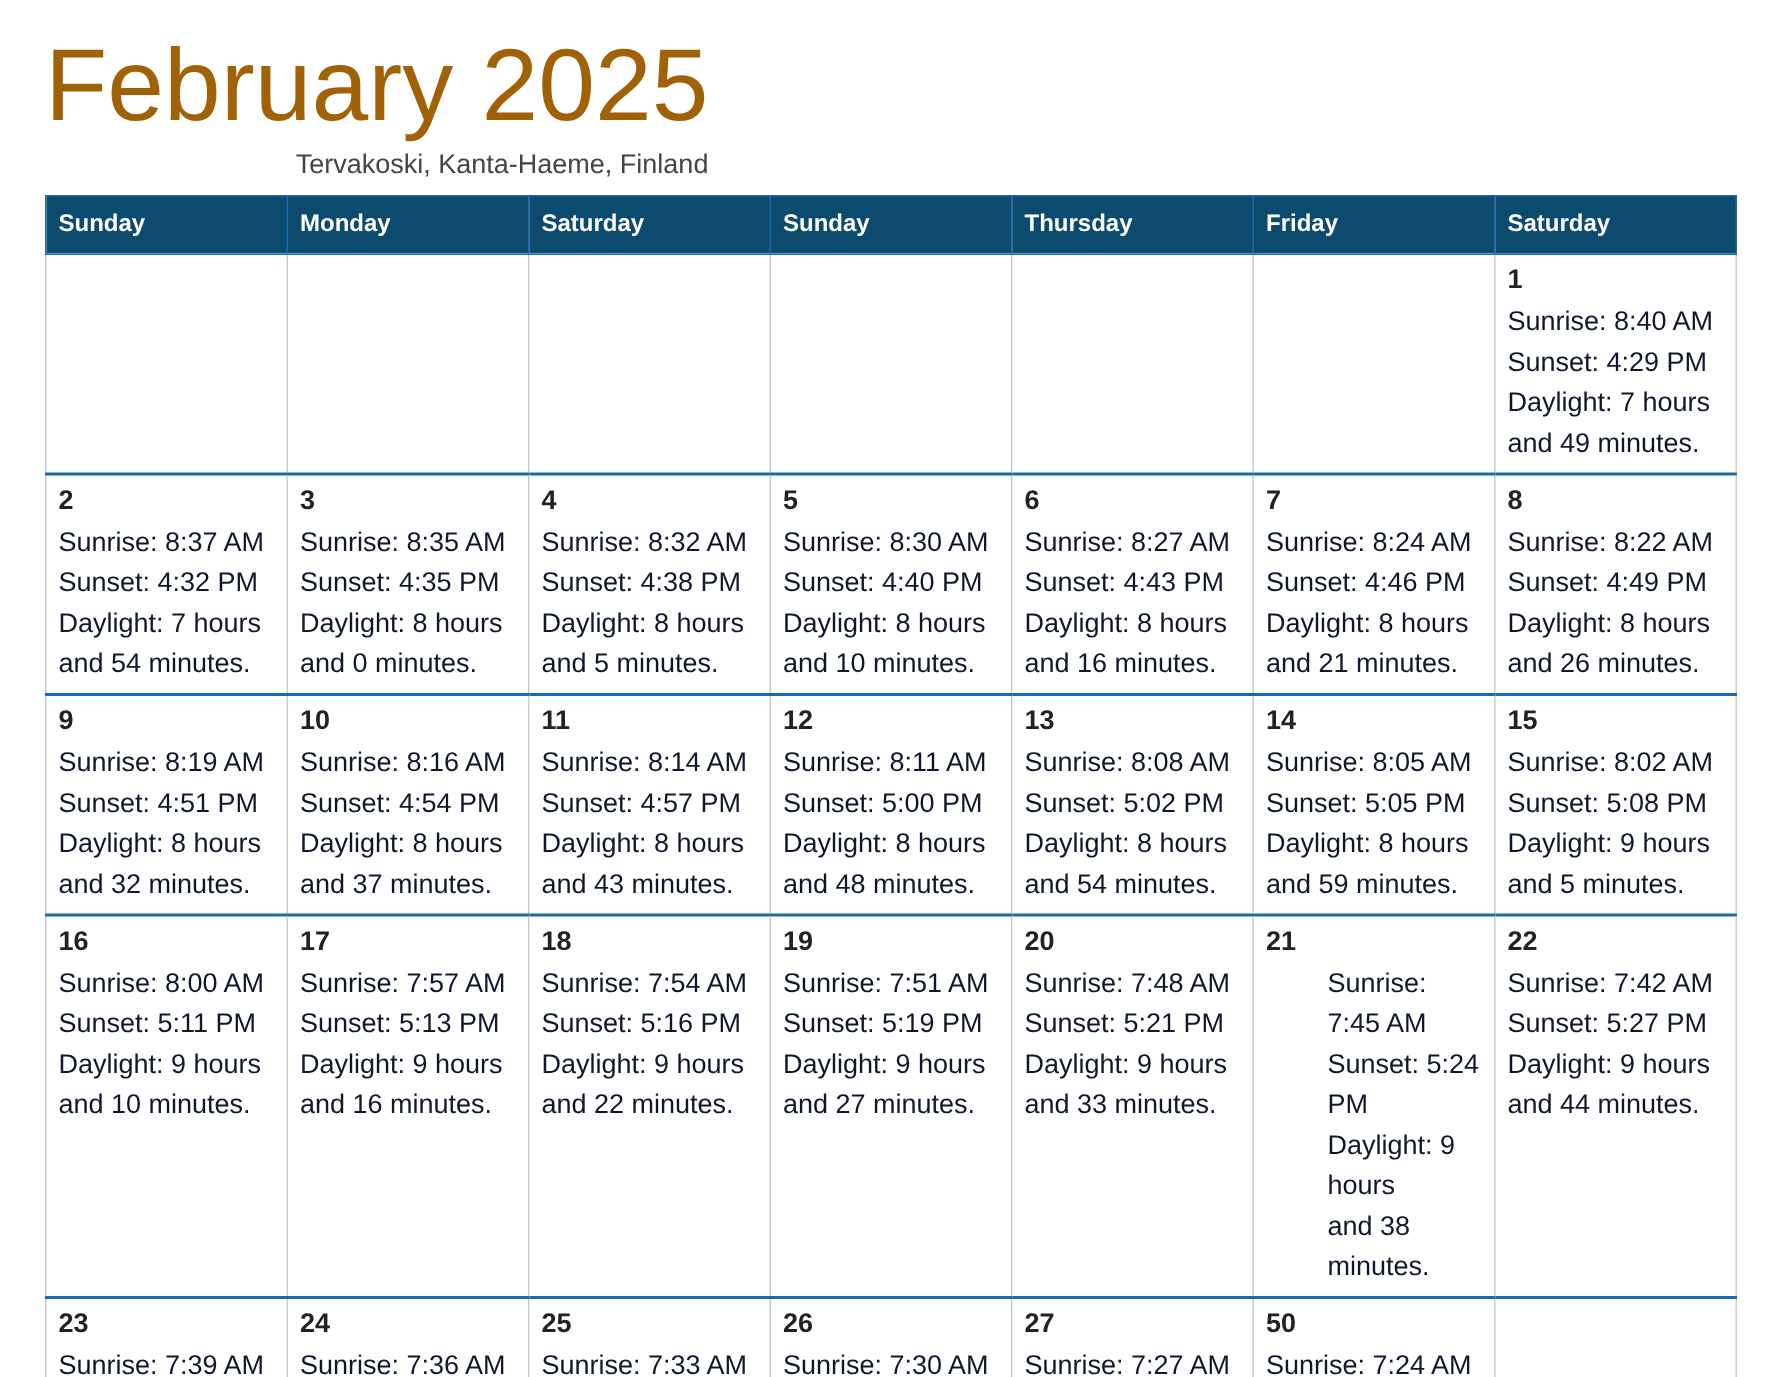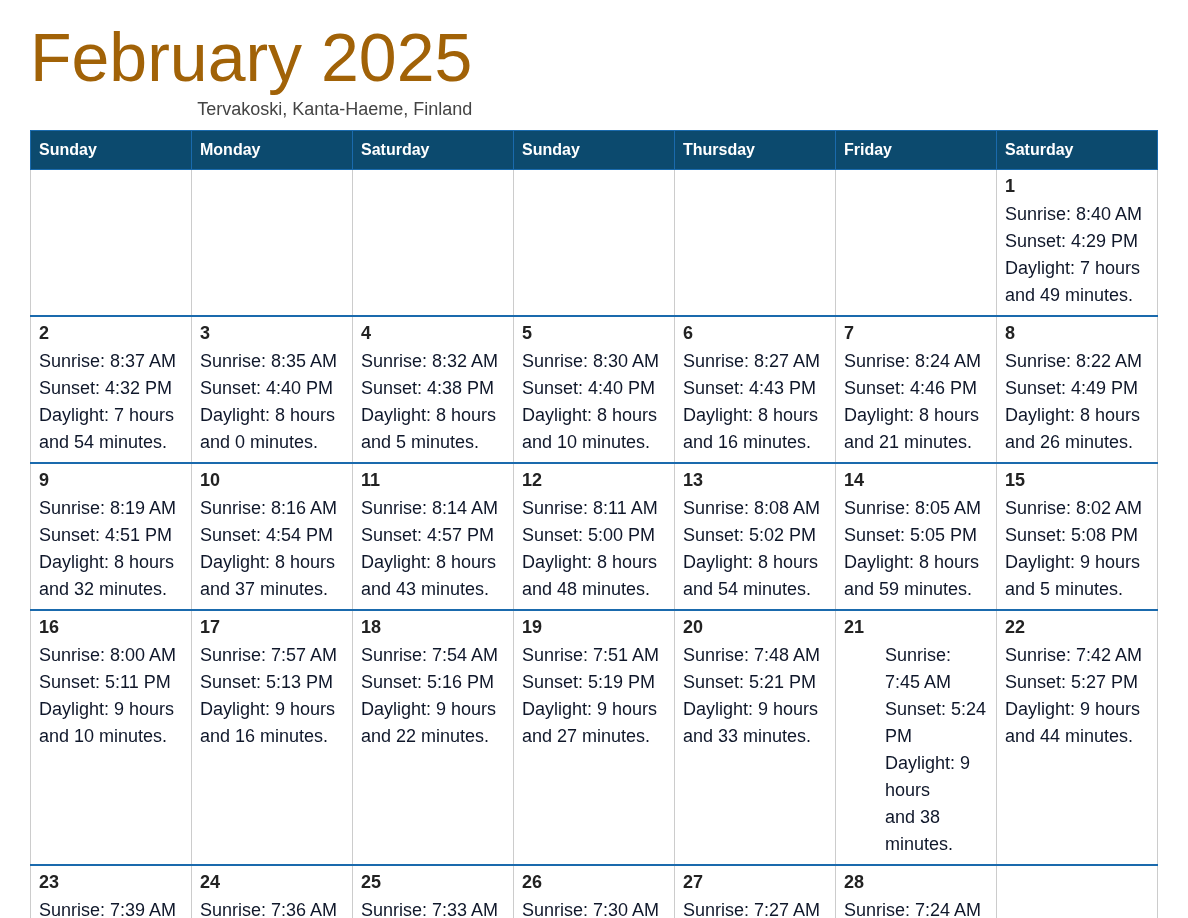--- a/index.html
+++ b/index.html
@@ -136,21 +136,21 @@
         <td>
           <span class="day-number">2</span>
           <div class="day-info" style="white-space: pre-line;">Sunrise: 8:37 AM
 Sunset: 4:32 PM
 Daylight: 7 hours
 and 54 minutes.</div>
         </td>
         <td>
           <span class="day-number">3</span>
           <div class="day-info" style="white-space: pre-line;">Sunrise: 8:35 AM
-Sunset: 4:40 PM
+Sunset: 4:35 PM
 Daylight: 8 hours
 and 0 minutes.</div>
         </td>
         <td>
           <span class="day-number">4</span>
           <div class="day-info" style="white-space: pre-line;">Sunrise: 8:32 AM
 Sunset: 4:38 PM
 Daylight: 8 hours
 and 5 minutes.</div>
         </td>
@@ -315,21 +315,21 @@
 and 7 minutes.</div>
         </td>
         <td>
           <span class="day-number">27</span>
           <div class="day-info" style="white-space: pre-line;">Sunrise: 7:27 AM
 Sunset: 5:40 PM
 Daylight: 10 hours
 and 12 minutes.</div>
         </td>
         <td>
-          <span class="day-number">28</span>
+          <span class="day-number">50</span>
           <div class="day-info" style="white-space: pre-line;">Sunrise: 7:24 AM
 Sunset: 5:43 PM
 Daylight: 10 hours
 and 18 minutes.</div>
         </td>
         <td class="empty"></td>
       </tr>
     </tbody>
 </table>
 

